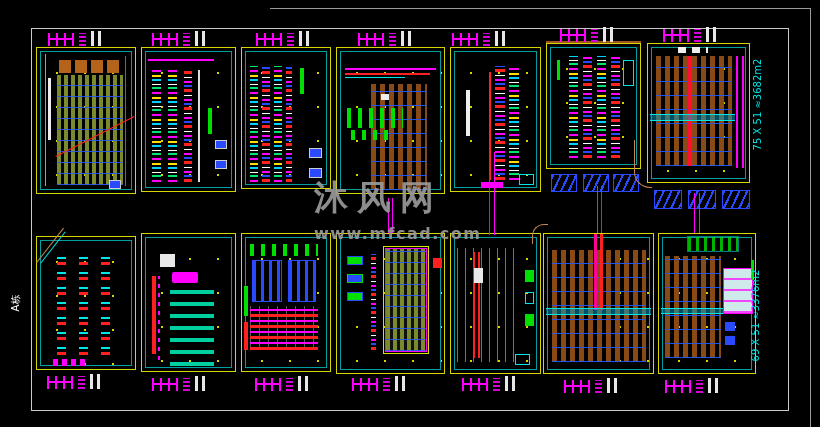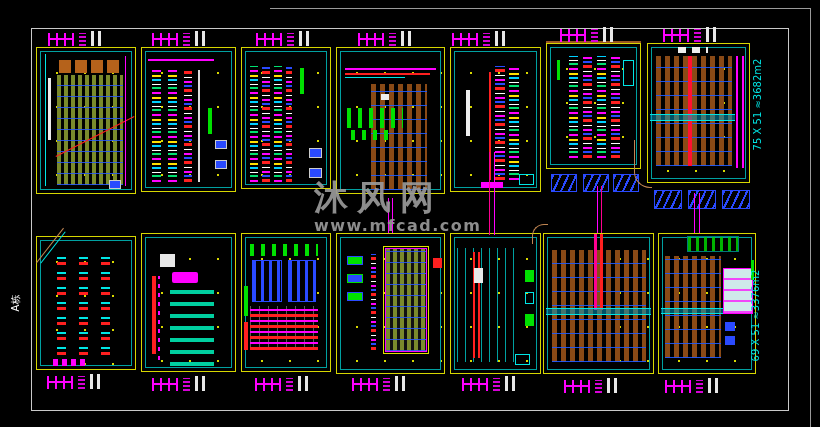--- a/index.html
+++ b/index.html
@@ -61,21 +61,21 @@
   
   .wm{position:absolute;left:314px;top:180px;display:flex;align-items:center;gap:8px;
       color:#9a9a9a;opacity:.92;z-index:40}
   .wm-logo{width:52px;height:52px;position:relative;flex:0 0 auto}
   .wm-arc1,.wm-arc2{position:absolute;inset:1px;border:5px solid #9a9a9a;border-radius:50%}
   .wm-arc1{border-bottom-color:transparent;border-left-color:transparent;transform:rotate(-30deg)}
   .wm-arc2{border-bottom-color:transparent;border-left-color:transparent;transform:rotate(150deg)}
   .wm-mf{position:absolute;left:0;top:14px;width:52px;text-align:center;font-size:21px;
          font-weight:bold;font-style:italic;letter-spacing:-1px}
   .wm-name{font-size:34px;font-weight:bold;letter-spacing:9px;line-height:1}
-  .wm-url{font-size:16px;font-weight:bold;letter-spacing:1.5px;margin-top:2px}
+  .wm-url{font-size:16px;font-weight:bold;letter-spacing:1.5px;margin-top:10px}
   .vline{position:absolute;width:1px}
 </style>
 </head>
 <body>
 
 <div class="canvas">
 
   <div class="frame"></div>
   <div class="outer-edge-h"></div>
   <div class="outer-edge-v"></div>

